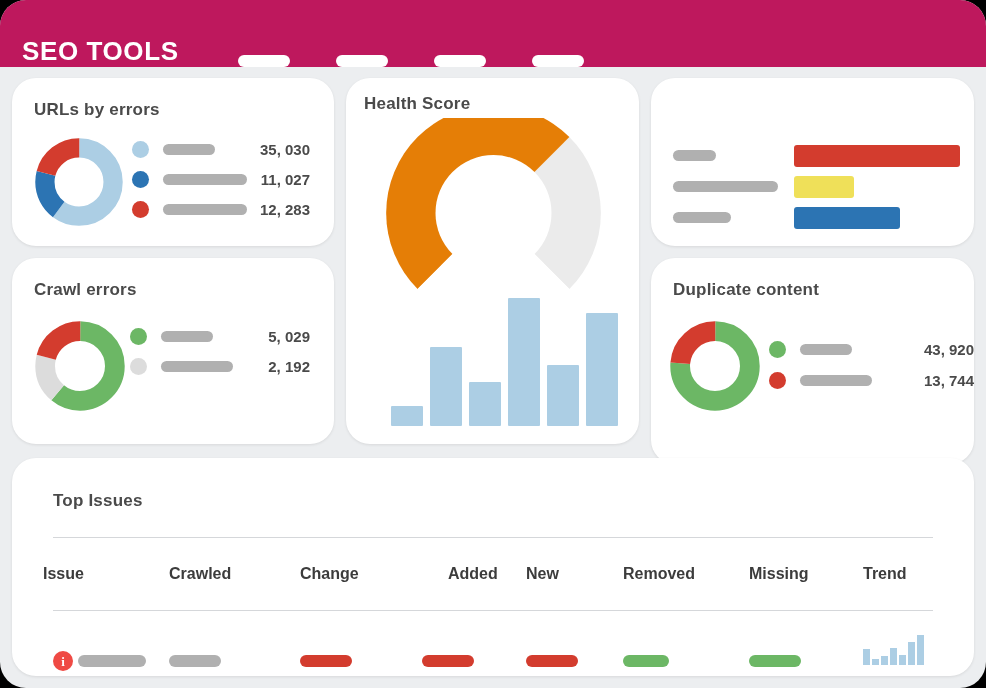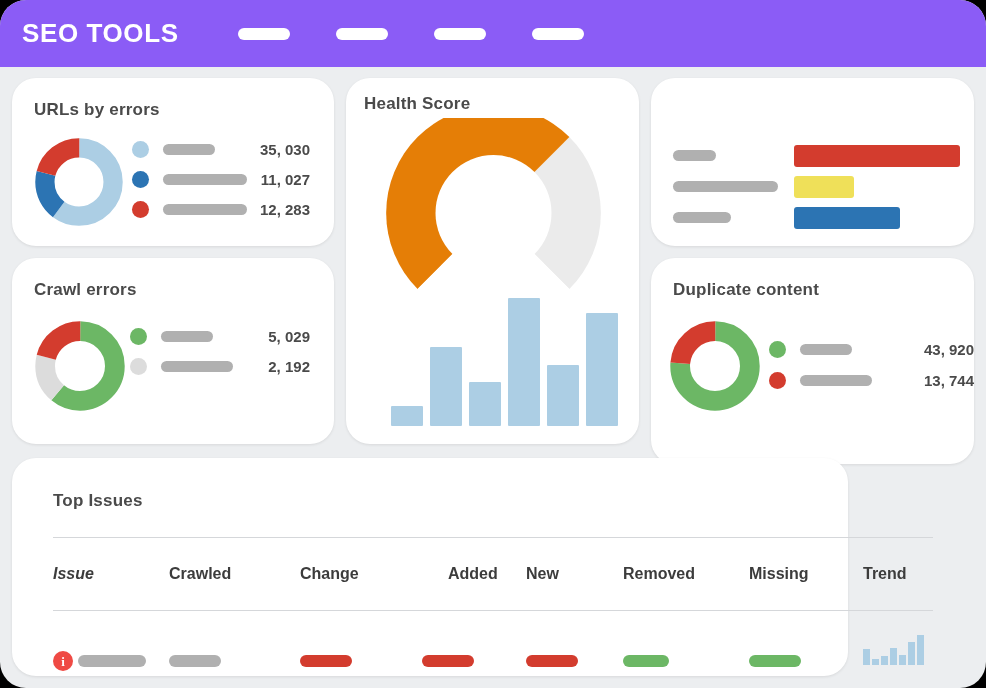--- a/index.html
+++ b/index.html
@@ -22,23 +22,23 @@
     overflow: hidden;
     box-sizing: border-box;
   }
 
   
   .topbar {
     position: absolute;
     left: 0; top: 0;
     width: 986px;
     height: 67px;
-    background: #8b5cf6;
-    display: flex;
-    align-items: center;
+    background: #be185d;
+    display: flex;
+    align-items: flex-end;
   }
   .brand {
     margin-left: 22px;
     color: #ffffff;
     font-size: 26px;
     font-weight: bold;
     letter-spacing: 0.6px;
   }
   .navpills {
     display: flex;
@@ -67,21 +67,21 @@
     font-size: 17px;
     font-weight: bold;
     letter-spacing: 0.2px;
   }
 
   #card-urls      { left: 12px;  top: 78px;  width: 322px; height: 168px; }
   #card-crawl     { left: 12px;  top: 258px; width: 322px; height: 186px; }
   #card-health    { left: 346px; top: 78px;  width: 293px; height: 366px; }
   #card-http      { left: 651px; top: 78px;  width: 323px; height: 168px; }
   #card-dupe      { left: 651px; top: 258px; width: 323px; height: 206px; }
-  #card-issues    { left: 12px;  top: 458px; width: 836px; height: 218px; }
+  #card-issues    { left: 12px;  top: 458px; width: 962px; height: 218px; }
 
   
   .donut-wrap { position: absolute; }
   .legend { position: absolute; }
   .legend-row {
     display: flex;
     align-items: center;
     height: 30px;
   }
   .legend-dot {
@@ -314,21 +314,21 @@
         <div class="legend-val">13, 744</div>
       </div>
     </div>
   </div>
 
   <div class="card" id="card-issues">
     <div class="card-title" style="left:41px; top:33px; font-size:17px;">Top Issues</div>
 
     <div class="rule" style="left:41px; top:79px; width:880px;"></div>
 
-    <div class="th" style="left:41px;  top:107px;font-style:italic;">Issue</div>
+    <div class="th" style="left:31px;  top:107px;">Issue</div>
     <div class="th" style="left:157px; top:107px;">Crawled</div>
     <div class="th" style="left:288px; top:107px;">Change</div>
     <div class="th" style="left:410px; top:107px;margin-left:26px;">Added</div>
     <div class="th" style="left:514px; top:107px;">New</div>
     <div class="th" style="left:611px; top:107px;">Removed</div>
     <div class="th" style="left:737px; top:107px;">Missing</div>
     <div class="th" style="left:851px; top:107px;">Trend</div>
 
     <div class="rule" style="left:41px; top:152px; width:880px;"></div>
 

